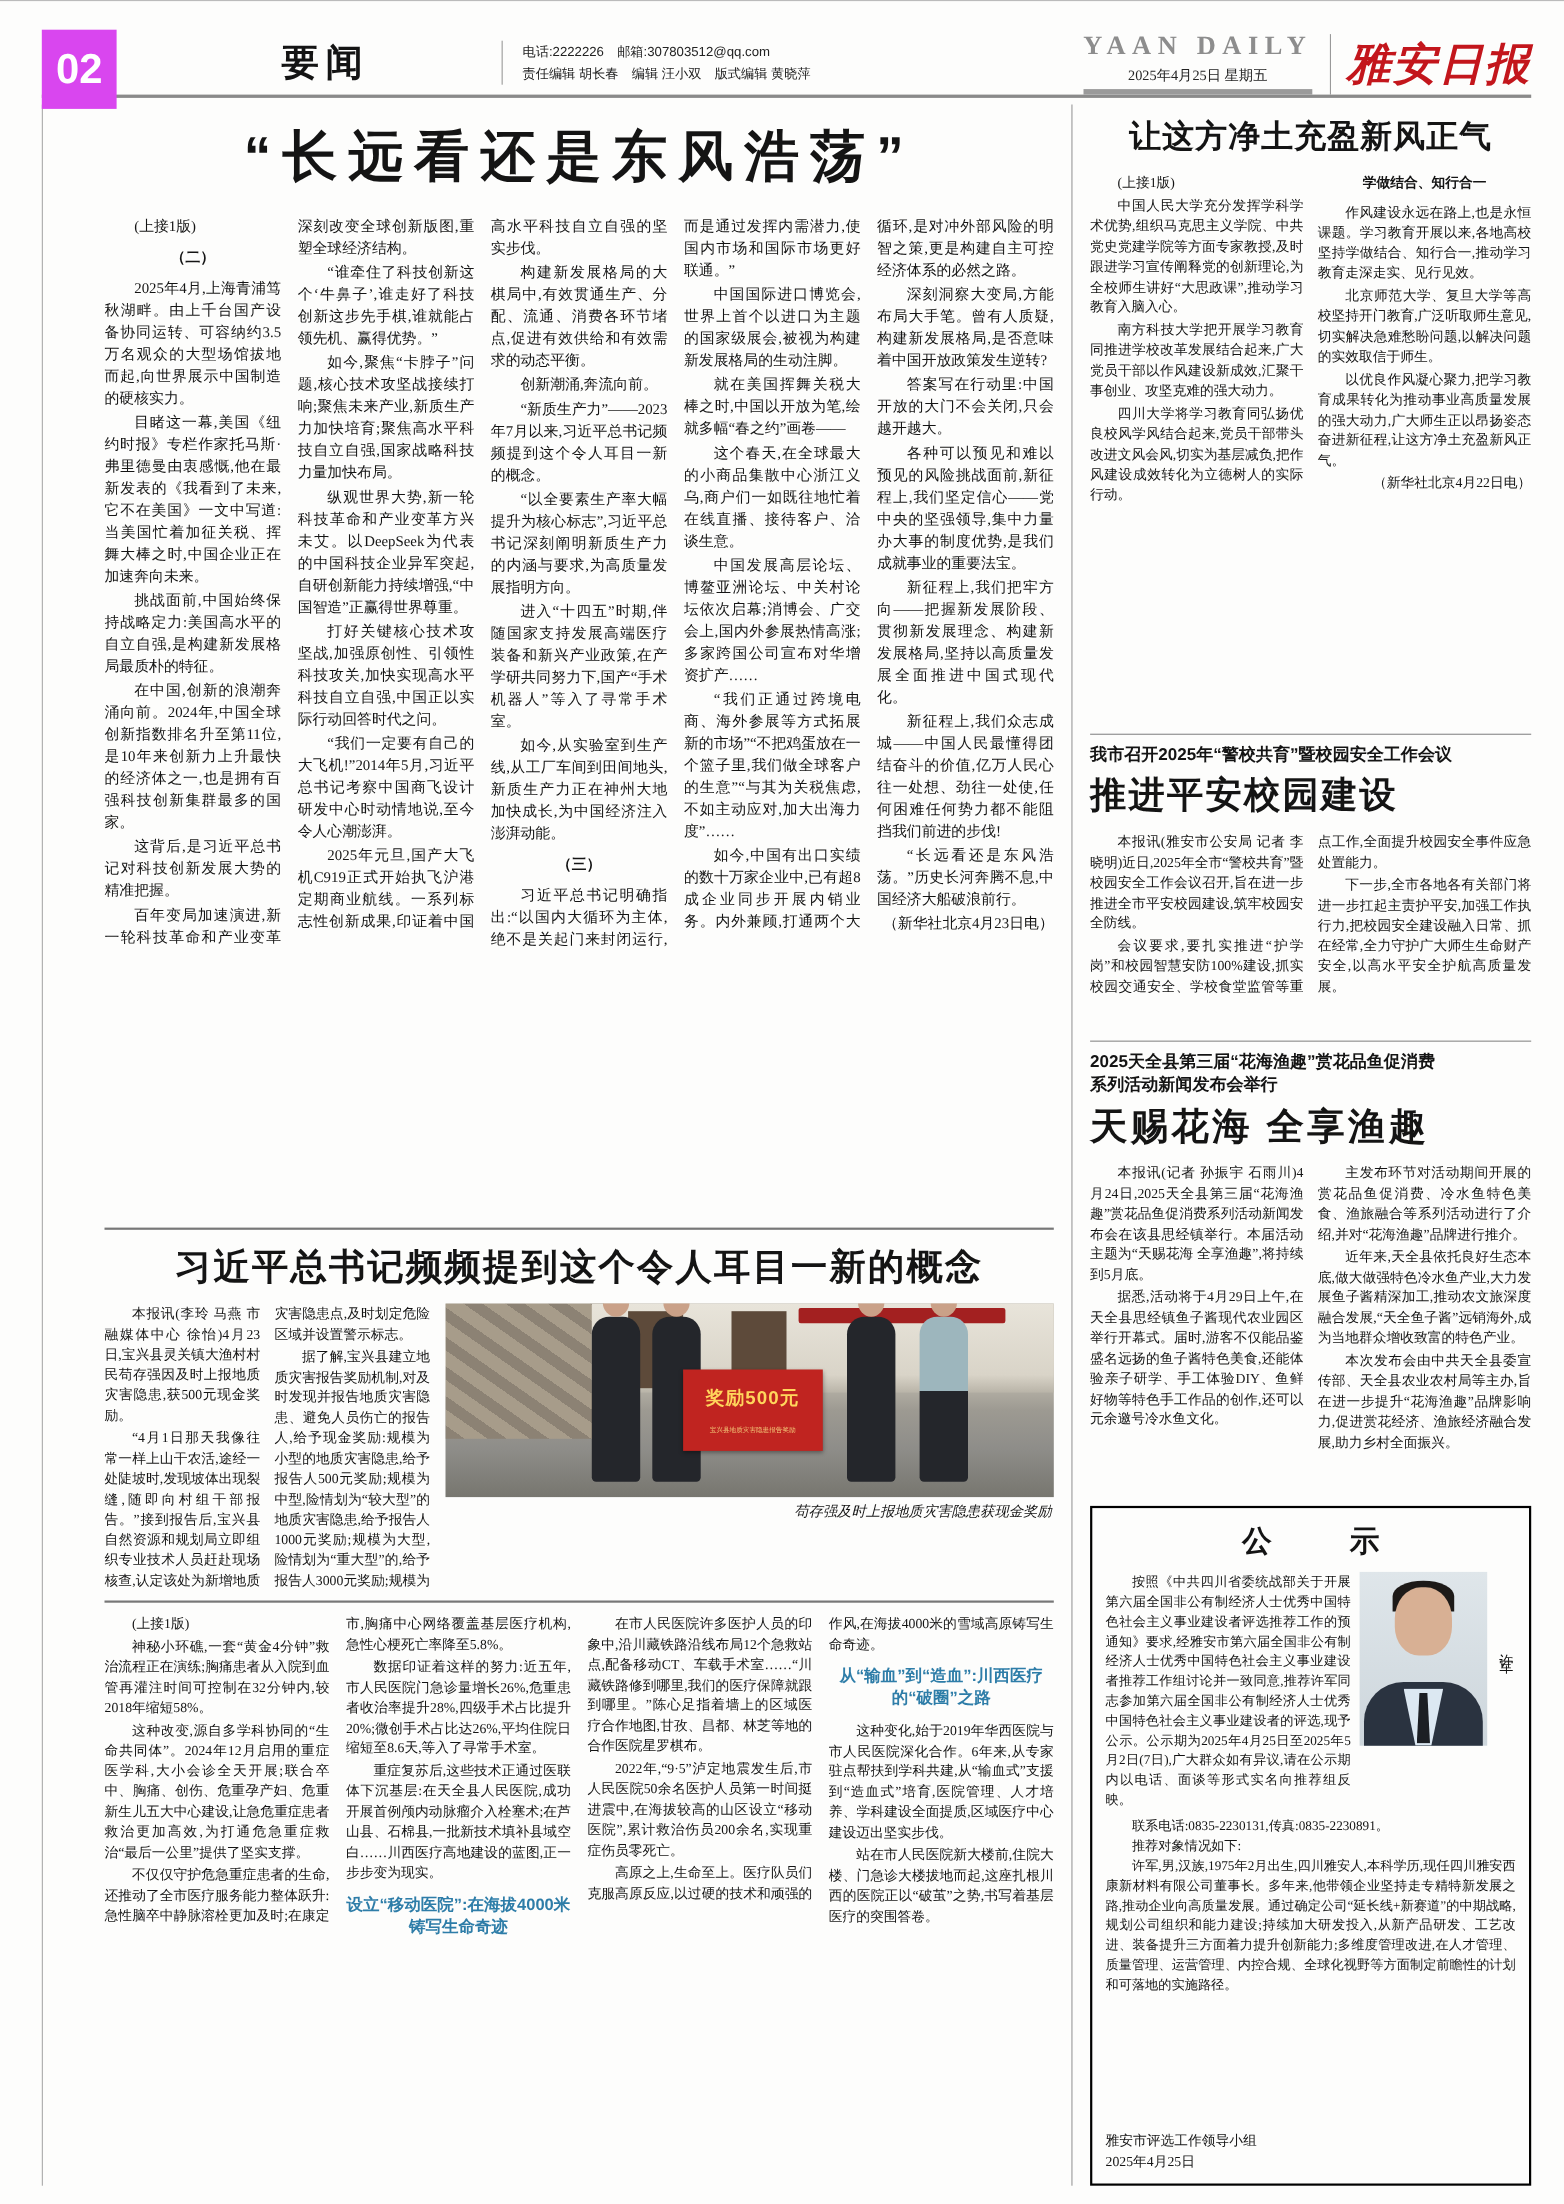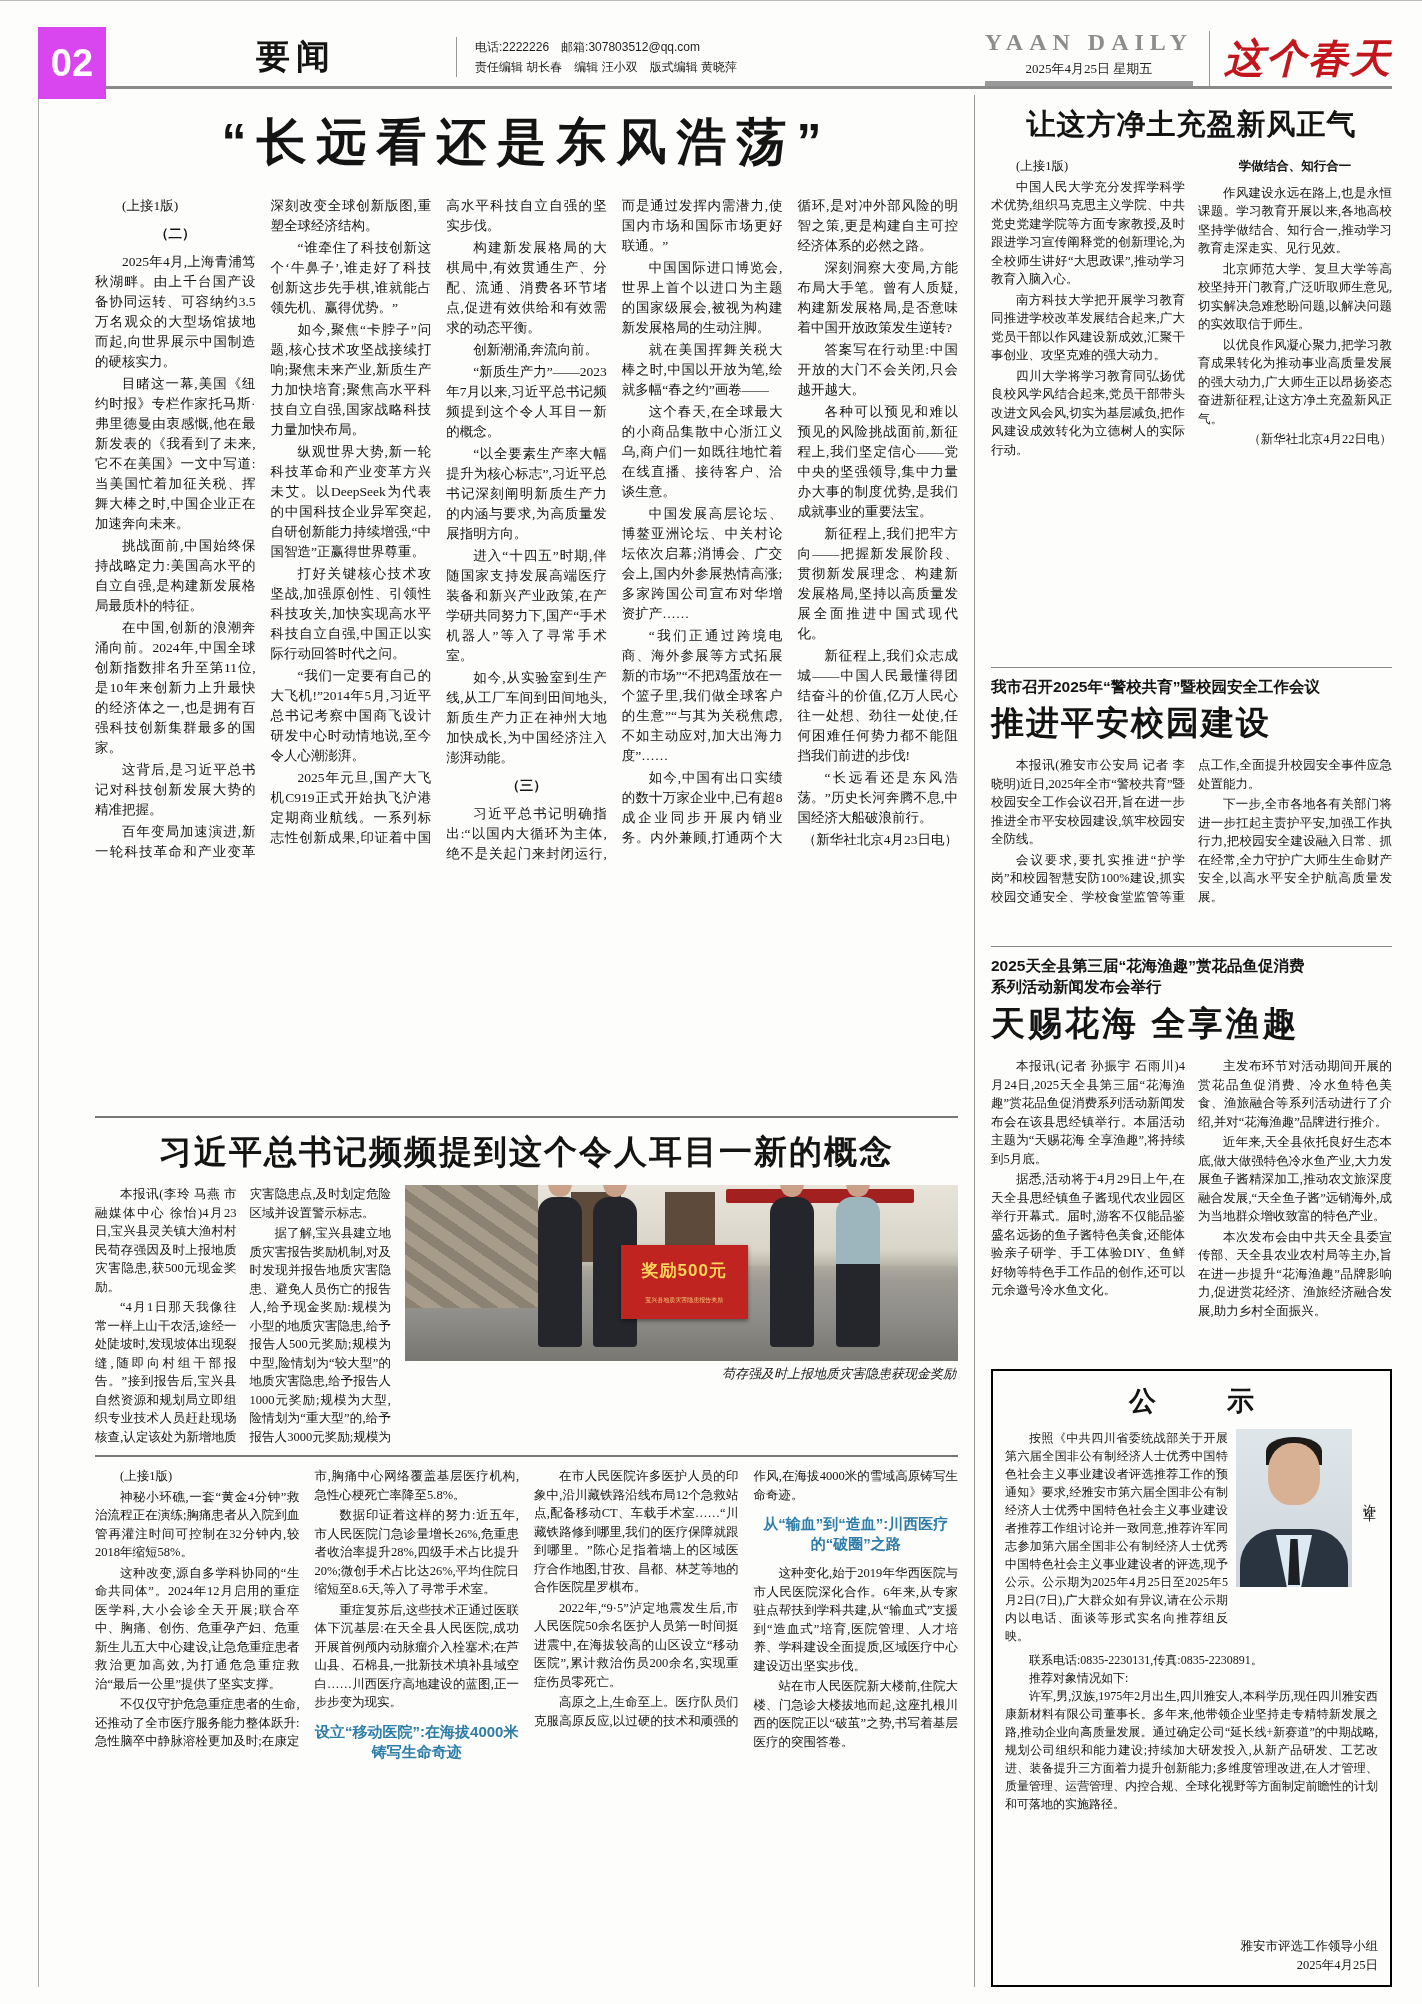--- a/index.html
+++ b/index.html
@@ -85,40 +85,40 @@
   .gs-top { display:flex; gap:8px; }
   .gs-topleft { flex:1; font-size:12px; line-height:18px; }
   .portrait { width:116px; height:158px; background:linear-gradient(180deg,#dfe6ea 0%,#cdd6dc 100%); position:relative; overflow:hidden; flex:none; }
   .portrait .head { position:absolute; left:50%; top:14px; transform:translateX(-50%); width:52px; height:62px; border-radius:46% 46% 42% 42%; background:#d8b094; }
   .portrait .hair { position:absolute; left:50%; top:8px; transform:translateX(-50%); width:56px; height:28px; border-radius:50% 50% 0 0; background:#1d1a18; }
   .portrait .suit { position:absolute; left:50%; bottom:-8px; transform:translateX(-50%); width:108px; height:66px; border-radius:36px 36px 0 0; background:#2a3340; }
   .portrait .shirt { position:absolute; left:50%; bottom:0; transform:translateX(-50%); width:36px; height:52px; background:#dce8f2; clip-path:polygon(0 0,100% 0,70% 100%,30% 100%); }
   .portrait .tie { position:absolute; left:50%; bottom:2px; transform:translateX(-50%); width:12px; height:46px; background:#1c1f24; clip-path:polygon(20% 0,80% 0,100% 100%,0 100%); }
   .vname { writing-mode:vertical-rl; font-size:13px; letter-spacing:6px; padding-top:64px; }
   .gs-rest { font-size:12px; line-height:18px; margin-top:6px; flex:1; overflow:hidden; }
-  .gs-sign { text-align:right; font-size:12.5px; line-height:19px; padding-top:6px; }
+  .gs-sign { font-size:12.5px; line-height:19px; padding-top:6px; }
 </style>
 </head>
 <body>
 
 <div class="page">
 
   <div class="hdr">
     <div class="pagenum">02</div>
     <div class="secname">要闻</div>
     <div class="hdr-mid">
       <div>电话:2222226　邮箱:307803512@qq.com</div>
       <div>责任编辑 胡长春　编辑 汪小双　版式编辑 黄晓萍</div>
     </div>
     <div class="hdr-right">
       <div>
         <div class="yaandaily">YAAN DAILY</div>
         <div class="dateline">2025年4月25日 星期五</div>
       </div>
-      <div class="masthead">这个春天</div>
+      <div class="masthead">雅安日报</div>
     </div>
   </div>
 
   <div class="content">
 
     <div class="maincol">
 
       <div>
         <div class="main-headline">“长远看还是东风浩荡”</div>
         <div class="main-body body-cols">

